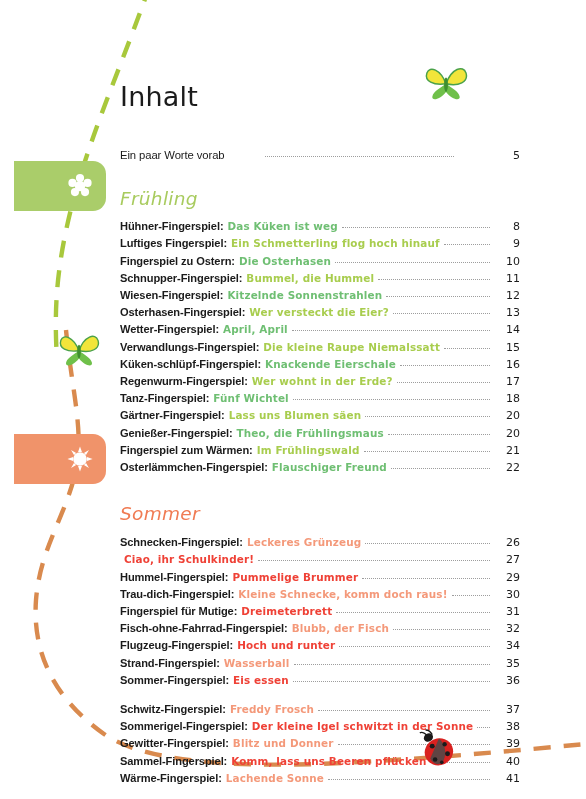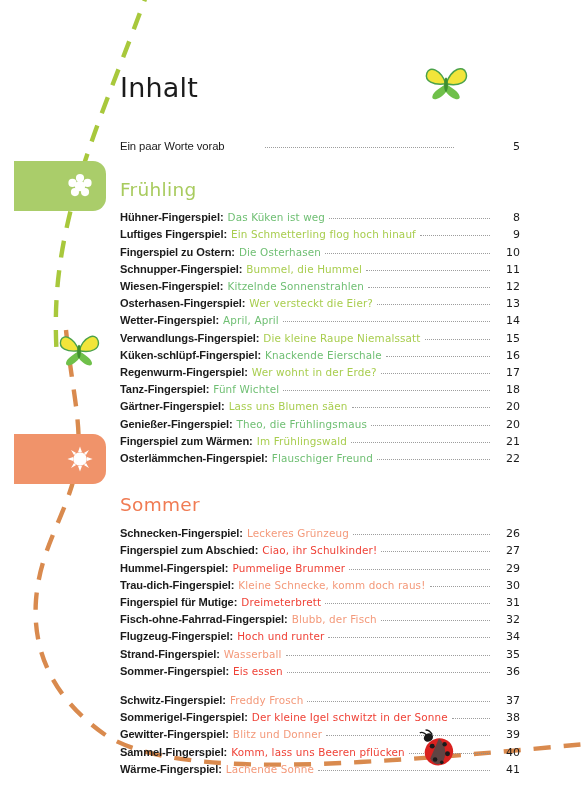--- a/index.html
+++ b/index.html
@@ -39,21 +39,21 @@
     padding-right: 13px;
   }
   .side-tab.spring { top: 161px; background: #aacd6a; }
   .side-tab.summer { top: 434px; background: #f0936a; }
   .tab-glyph { width: 26px; height: 26px; display: block; }
 
   
   .content {
     position: absolute;
     left: 120px;
-    top: 0;
+    top: 9px;
     width: 400px;
     z-index: 4;
   }
 
   .page-title {
     font-size: 27px;
     color: #1b1b1b;
     font-weight: 400;
     letter-spacing: .2px;
     margin: 0;
@@ -74,20 +74,21 @@
     font-weight: 600;
     letter-spacing: -.1px;
     flex: 0 0 auto;
   }
   .row-sub {
     flex: 0 0 auto;
     margin-left: 4px;
     font-family: "DejaVu Sans", sans-serif;
     font-size: 10.4px;
     letter-spacing: .15px;
+    font-weight: bold;
   }
   .row-leader {
     flex: 1 1 auto;
     min-width: 8px;
     margin: 0 4px;
     position: relative;
     top: -2px;
     border-bottom: 1.6px dotted #8d8d8d;
     opacity: .85;
   }
@@ -103,20 +104,21 @@
   .intro-row { margin-top: 35px; gap: 36px; }
   .intro-row .row-label { font-weight: 400; font-size: 11.3px; }
 
   
   .section-head {
     font-size: 18.5px;
     margin: 0;
     font-weight: 400;
     font-family: "DejaVu Sans", sans-serif;
     letter-spacing: .3px;
+    font-style: italic;
   }
   .section-head.spring { color: #a8cb5e; padding-top: 24px; padding-bottom: 9px; }
   .section-head.summer { color: #f07b53; padding-top: 27px; padding-bottom: 10px; }
 
   
   .critter { position: absolute; z-index: 5; }
   #butterfly-top   { left: 424px; top: 62px;  width: 44px; height: 40px; }
   #butterfly-left  { left: 58px;  top: 330px; width: 42px; height: 38px; }
   #ladybug-bottom  { left: 416px; top: 728px; width: 42px; height: 42px; }
 </style>
@@ -301,21 +303,20 @@
         <span class="row-page">22</span>
       </div>
       <h2 class="section-head summer" style="color: rgb(240, 123, 83);">Sommer</h2>
       <div class="toc-row">
         <span class="row-label">Schnecken-Fingerspiel:</span>
         <span class="row-sub" style="color: rgb(244, 153, 122);">Leckeres Grünzeug</span>
         <span class="row-leader"></span>
         <span class="row-page">26</span>
       </div>
       <div class="toc-row">
-        <span class="row-label">Fingerspiel zum Abschied:</span>
         <span class="row-sub" style="color: rgb(239, 65, 54); text-align: center;">Ciao, ihr Schulkinder!</span>
         <span class="row-leader"></span>
         <span class="row-page">27</span>
       </div>
       <div class="toc-row">
         <span class="row-label">Hummel-Fingerspiel:</span>
         <span class="row-sub" style="color: rgb(239, 65, 54);">Pummelige Brummer</span>
         <span class="row-leader"></span>
         <span class="row-page">29</span>
       </div>

